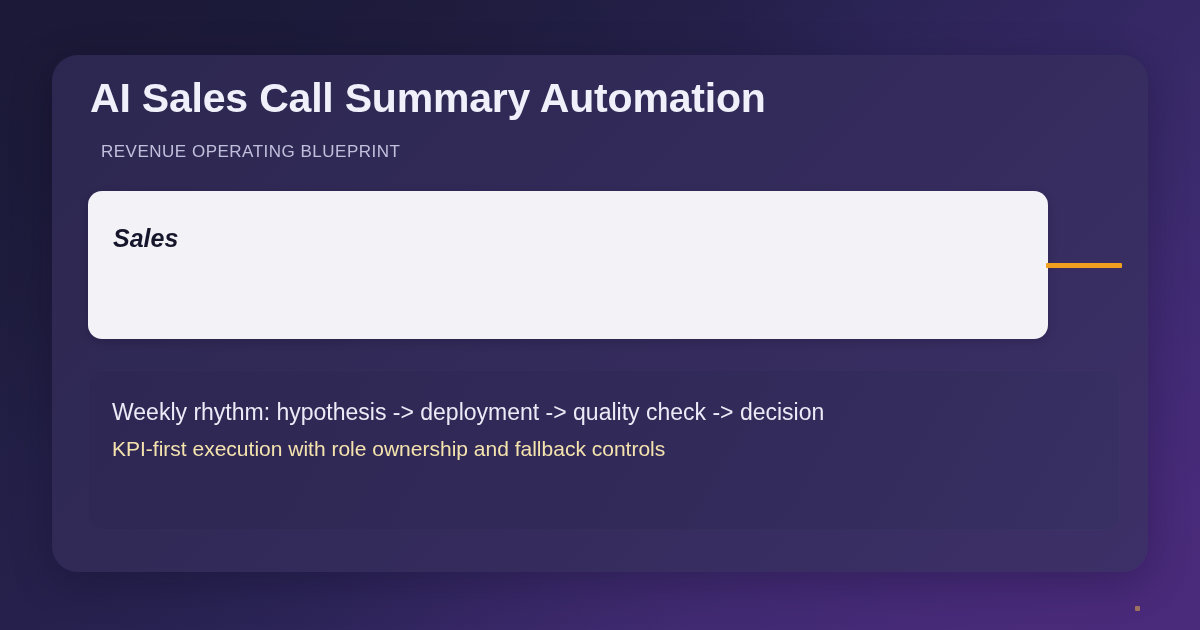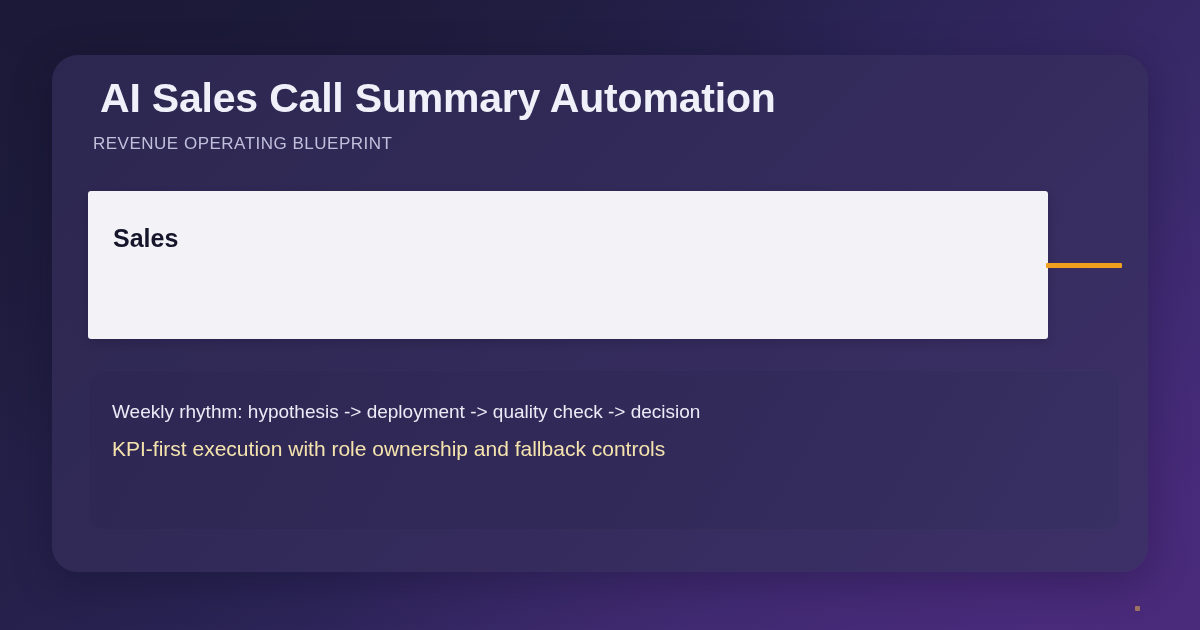--- a/index.html
+++ b/index.html
@@ -40,36 +40,36 @@
   .panel-inner {
     position: absolute;
     left: 36px;
     top: 0;
     right: 28px;
     bottom: 0;
   }
 
   .title {
     position: absolute;
-    left: 12px;
+    left: 2px;
     top: 19px;
     margin: 0;
     font-size: 41px;
     line-height: 48px;
     font-weight: bold;
     color: #f0f0fa;
     letter-spacing: -0.2px;
     white-space: nowrap;
   }
 
   .subtitle {
     position: absolute;
     left: 1px;
     top: 74px;
-    margin: 4px;
+    margin: 12px;
     font-size: 17px;
     line-height: 22px;
     font-weight: normal;
     color: #c2bfdd;
     letter-spacing: 0.5px;
     white-space: nowrap;
   }
 
   
   .card-row {
@@ -78,24 +78,25 @@
     top: 136px;
     width: 1032px;
     height: 148px;
     display: flex;
     align-items: stretch;
   }
 
   .card {
     flex: 1 1 0;
     background: #f2f2f7;
-    border-radius: 3px;
+    border-radius: 14px;
     position: relative;
     box-shadow: 0 3px 10px rgba(12,8,30,0.18);
     overflow: hidden;
+    font-style: italic;
   }
 
   .card-label {
     position: absolute;
     left: 25px;
     top: 32px;
     font-size: 25px;
     line-height: 30px;
     font-weight: bold;
     color: #15162b;
@@ -127,21 +128,21 @@
     height: 160px;
     border-radius: 16px;
     background: linear-gradient(120deg, #2e2753 0%, #322a59 60%, #383063 100%);
     box-shadow: inset 0 0 0 1px rgba(255,255,255,0.015);
   }
 
   .footer-primary {
     position: absolute;
     left: 24px;
     top: 29px;
-    font-size: 19px;
+    font-size: 23px;
     line-height: 26px;
     color: #eceaf7;
     white-space: nowrap;
   }
 
   .footer-secondary {
     position: absolute;
     left: 24px;
     top: 69px;
     font-size: 21px;

